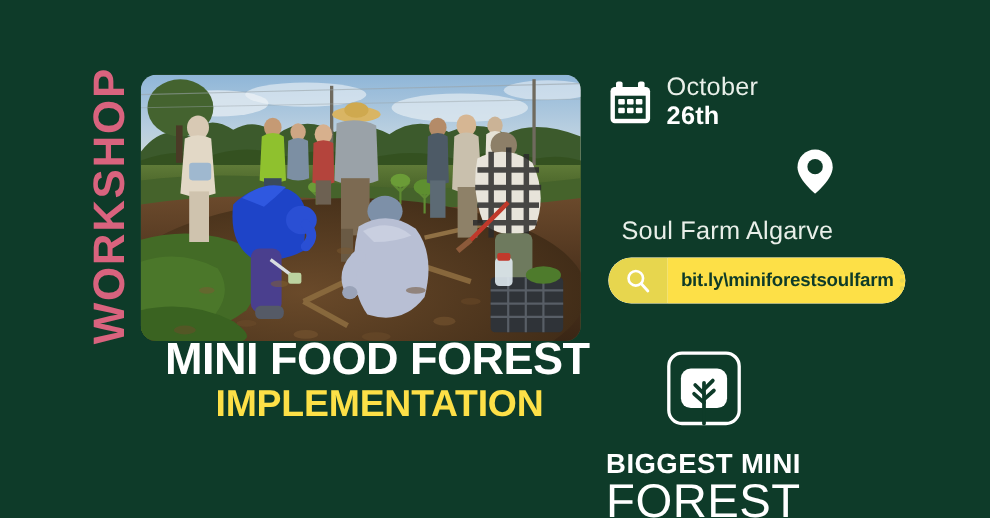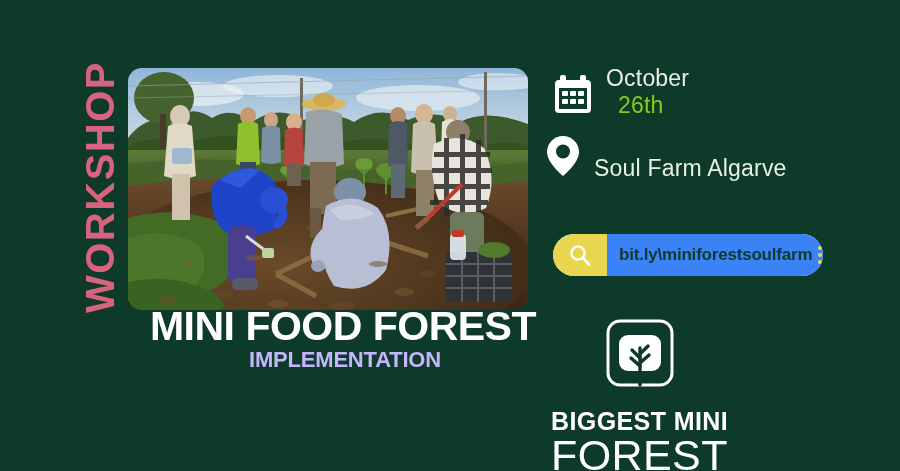--- a/index.html
+++ b/index.html
@@ -54,57 +54,56 @@
   }
   .headline .line1{
     color:#ffffff;
     font-size:41px;
     font-weight:bold;
     letter-spacing:-0.5px;
     line-height:1.06;
     white-space:nowrap;
   }
   .headline .line2{
-    color:#c4b5fd;
-    font-size:22px;
+    color:#fde047;
+    font-size:34px;
     font-weight:bold;
     letter-spacing:-0.2px;
     line-height:1.12;
     margin-left:4px;
     white-space:nowrap;
   }
 
   
   .info-row{
     position:absolute;
     display:flex;
     align-items:flex-end;
     gap:14px;
   }
   #date-row{ left:554px; top:66px; }
-  #loc-row { left:546px; top:134px; }
+  #loc-row { left:565px; top:134px;flex-direction:column; }
 
   .icon-box{ flex:0 0 auto; display:block; }
 
   .info-text .top{
     color:#e9efe9;
     font-size:23px;
     font-weight:normal;
     line-height:1.12;
     letter-spacing:0.2px;
     white-space:nowrap;
   }
   .info-text .bot{
-    color:#84cc16;
+    color:#ffffff;
     font-size:23px;
-    font-weight:normal;
+    font-weight:bold;
     line-height:1.14;
     letter-spacing:0.2px;
     white-space:nowrap;
-    margin-left:12px;
   }
 
   
   .urlbar{
     position:absolute;
     left:553px; top:234px;
     width:270px; height:42px;
     border-radius:21px;
     background:#ffffff;
     display:flex;
@@ -116,21 +115,21 @@
     background:#e7d64e;
     border-radius:21px 0 0 21px;
     display:flex; align-items:center; justify-content:center;
   }
   .urlbar .url-field{
     flex:1 1 auto;
     display:flex;
     align-items:center;
     justify-content:space-between;
     padding:0 8px 0 12px;
-    background:#3b82f6;
+    background:#fde047;
   }
   .urlbar .url-text{
     color:#0e3b29;
     font-size:17px;
     font-weight:bold;
     letter-spacing:-0.2px;
     white-space:nowrap;
   }
   .kebab{
     flex:0 0 auto;

